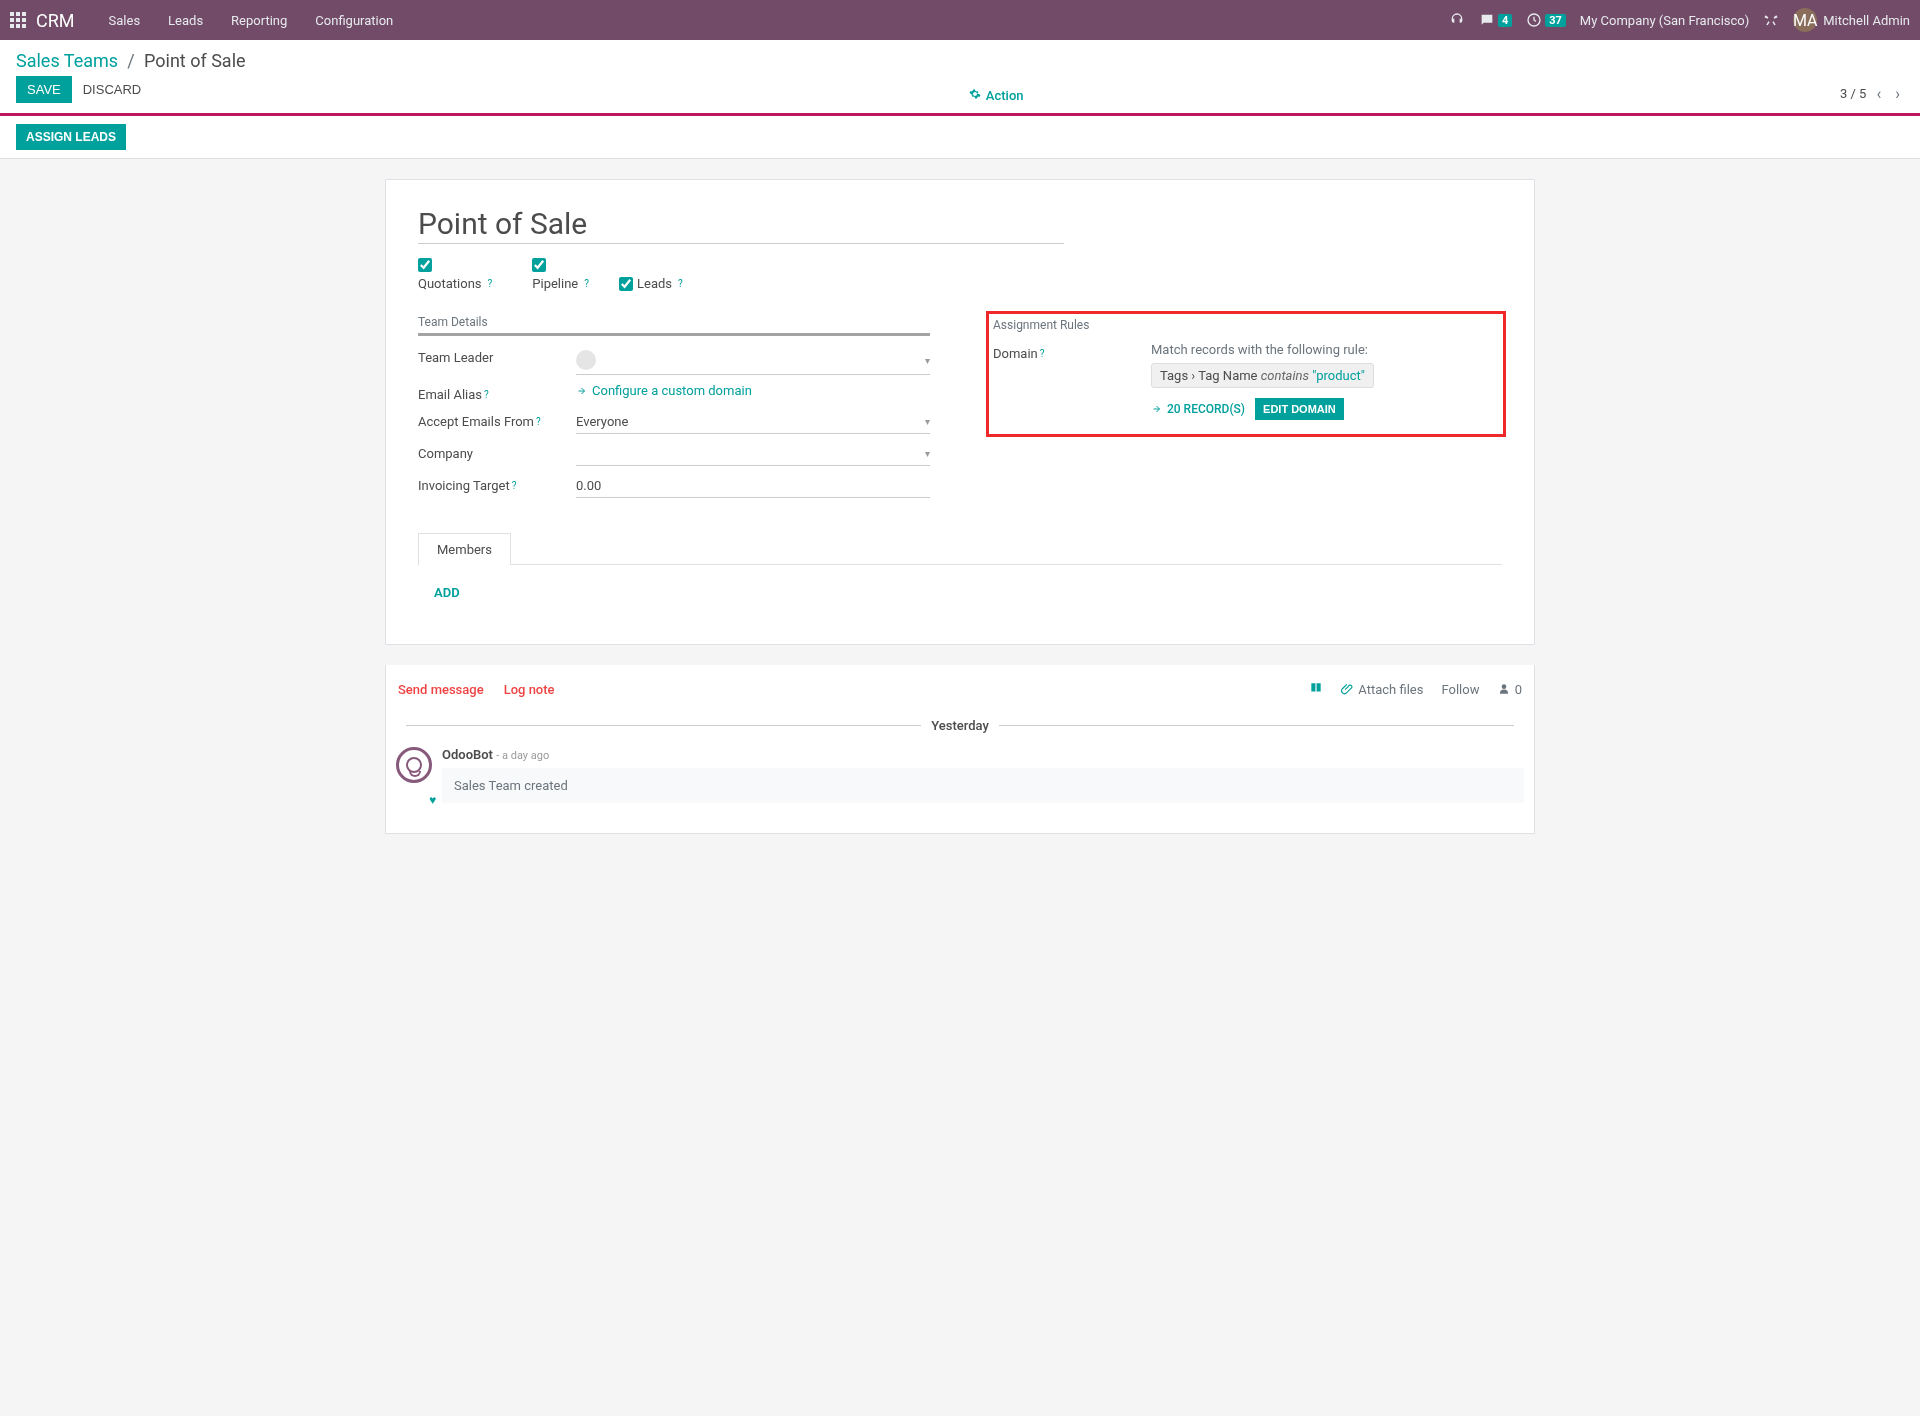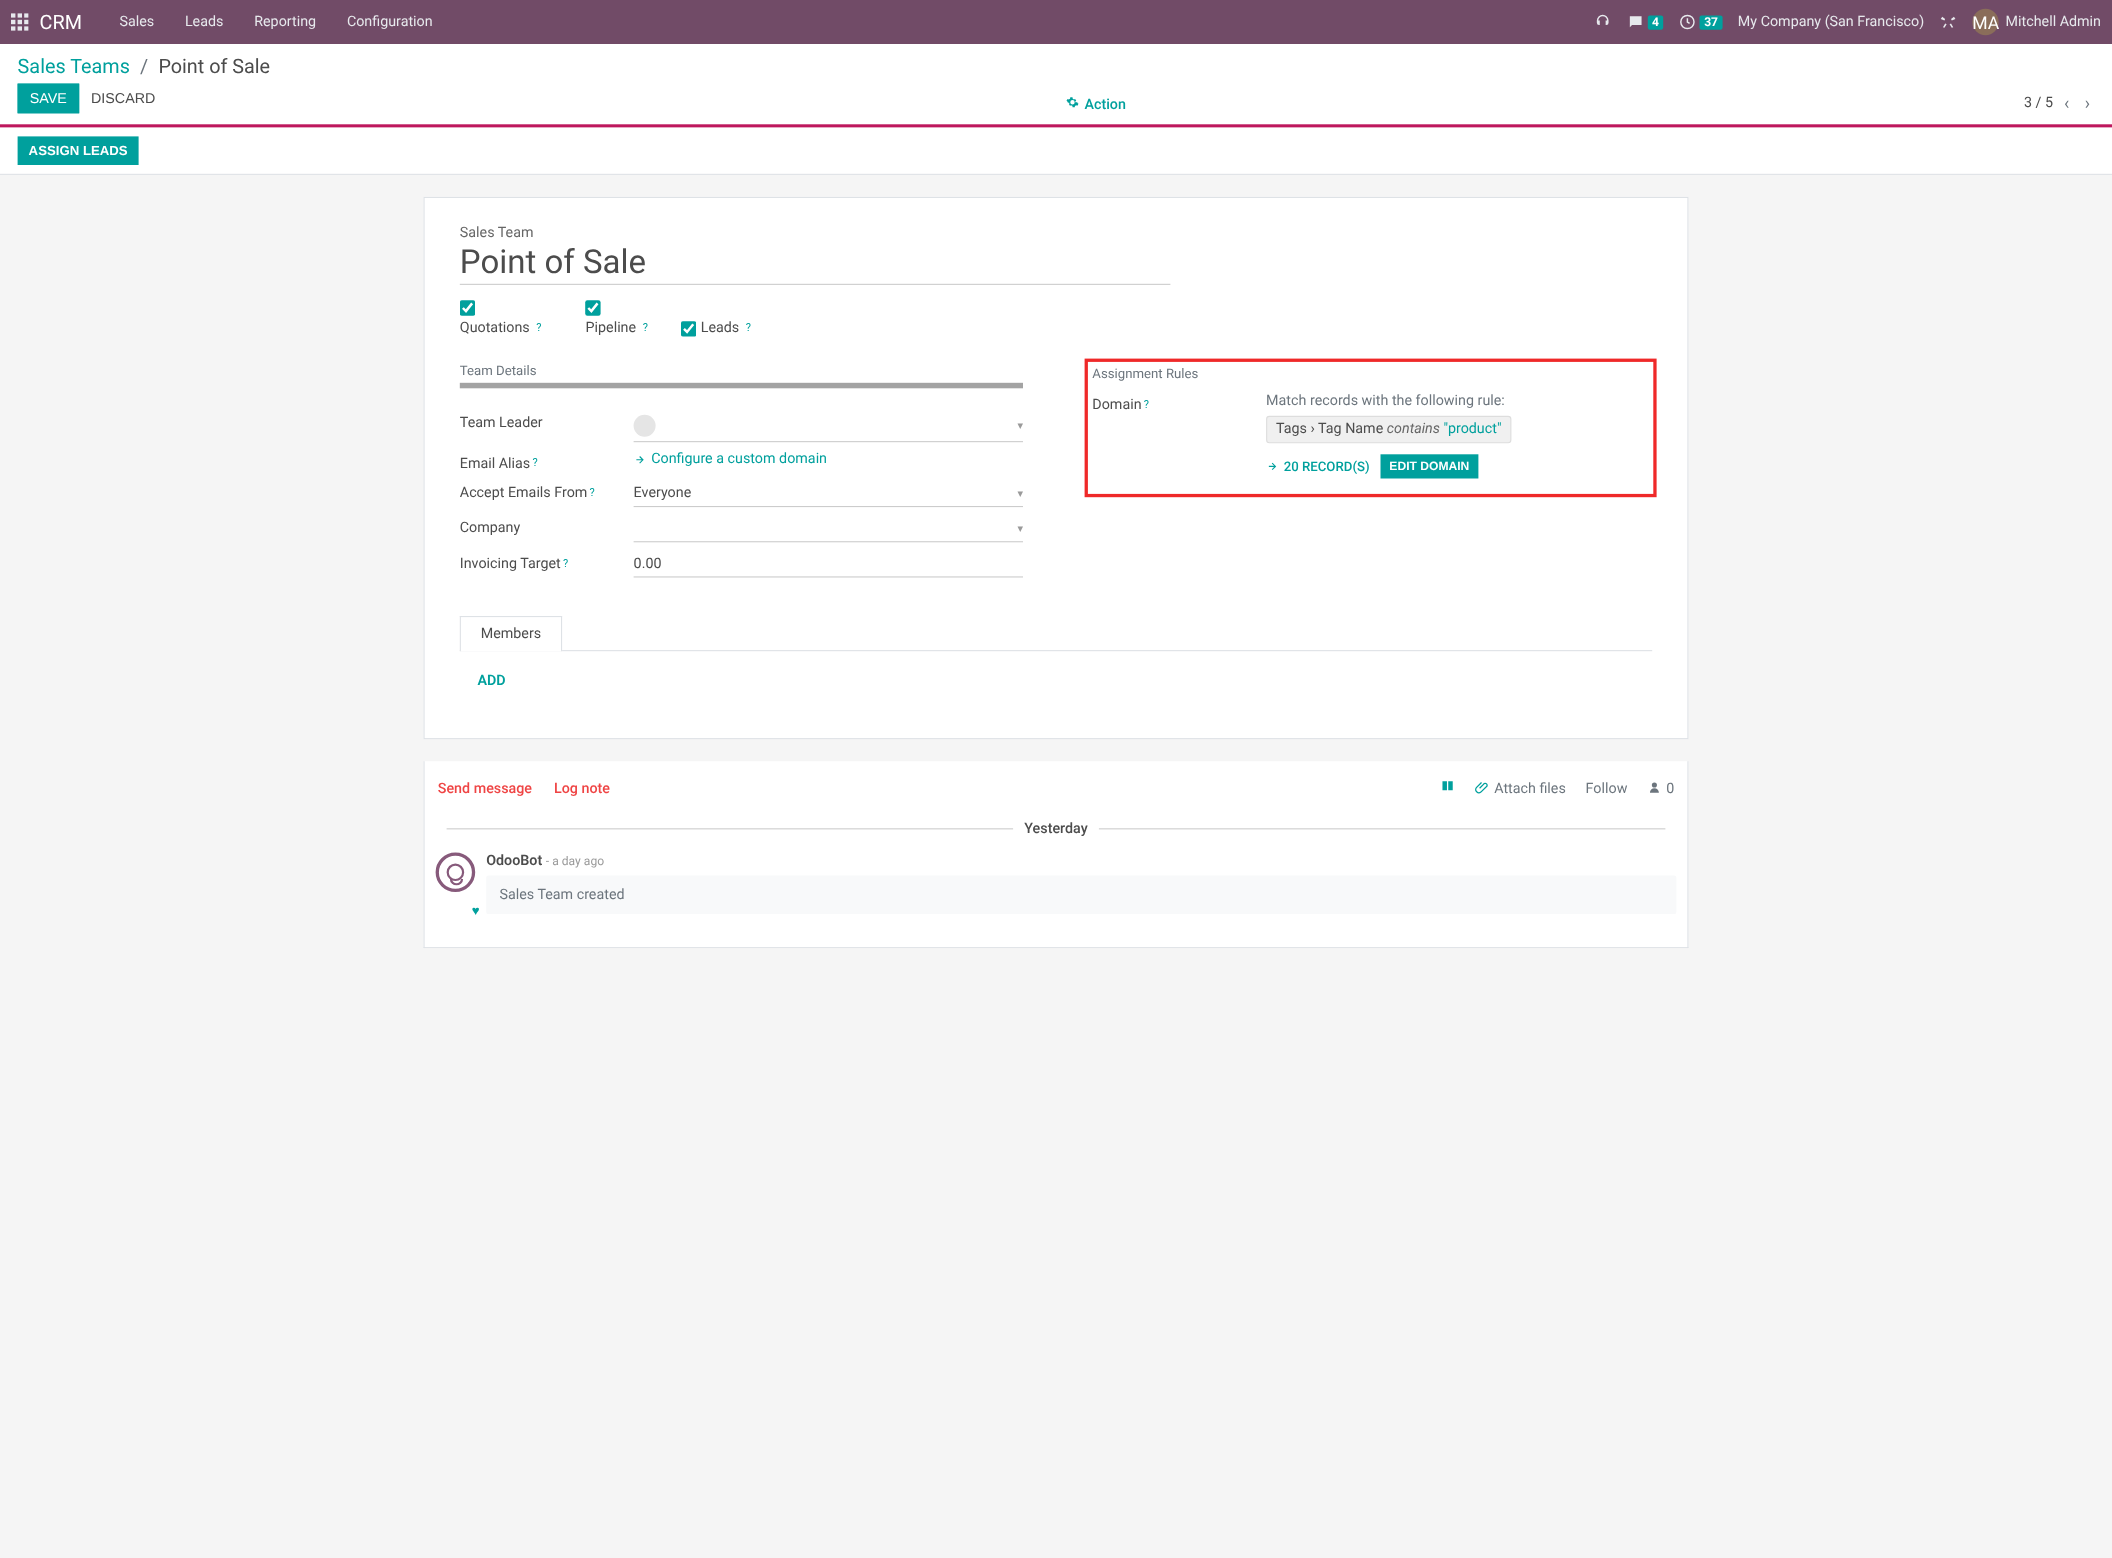--- a/index.html
+++ b/index.html
@@ -47,21 +47,21 @@
   .title-input { width: 646px; font-size: 30px; border: none; border-bottom: 1px solid #ccc; padding: 2px 0; color: #4c4c4c; font-family: inherit; }
 
   .checkbox-row { margin-top: 14px; display:flex; flex-wrap: wrap; gap: 4px 40px; }
   .cb-group { display:flex; flex-direction:column; gap:4px; }
   .cb { width:14px; height:14px; accent-color:#00A09D; }
   .cb-label { display:flex; align-items:center; gap:4px; }
   .help-q { color:#00A09D; font-size:10px; vertical-align: super; margin-left:2px; cursor:help; }
 
   .form-cols { display:flex; gap: 60px; margin-top: 24px; }
   .form-col { flex:1; }
-  .group-title { color:#6c757d; font-size:12px; padding-bottom:4px; border-bottom:5px solid #a3a3a3; margin-bottom:16px; }
+  .group-title { color:#6c757d; font-size:12px; padding-bottom:4px; border-bottom:3px solid #a3a3a3; margin-bottom:6px; }
   .highlight-box { border: 3px solid #ef2929; padding: 4px 4px 10px; margin: -4px -4px 6px; }
   .field-row { display:flex; align-items:flex-start; padding: 4px 0; gap:8px; }
   .field-label { width: 150px; flex-shrink:0; padding-top:4px; display:flex; align-items:center; }
   .field-val { flex:1; }
   .underline-input { border:none; border-bottom:1px solid #ccc; width:100%; padding:4px 0; font-family:inherit; font-size:13px; color:#4c4c4c; background:transparent; }
   .m2o { border-bottom:1px solid #ccc; padding:4px 0; display:flex; align-items:center; min-height:24px; }
   .m2o .caret { margin-left:auto; color:#9a9a9a; font-size:10px; }
   .avatar-widget { width:20px; height:20px; border-radius:50%; background:#e5e5e5; }
   .config-link { color:#00A09D; cursor:pointer; display:flex; align-items:center; gap:4px; }
   .config-link svg { width:12px; height:12px; fill:#00A09D; }
@@ -185,21 +185,20 @@
   </div>
 </div>
 
 <div class="assign-bar">
   <button class="btn-assign" style="text-transform:uppercase;">Assign Leads</button>
 </div>
 
 <div class="sheet-wrap">
   <div class="sheet">
     <div>
-      <div class="label-sm">Sales Team</div>
       <input class="title-input" value="Point of Sale" style="">
     </div>
 
     <div class="checkbox-row">
       <div class="cb-group">
         <input type="checkbox" class="cb" checked="" style="">
         <span class="cb-label">
             <span>Quotations</span>
             <sup class="help-q">?</sup>
           </span>

